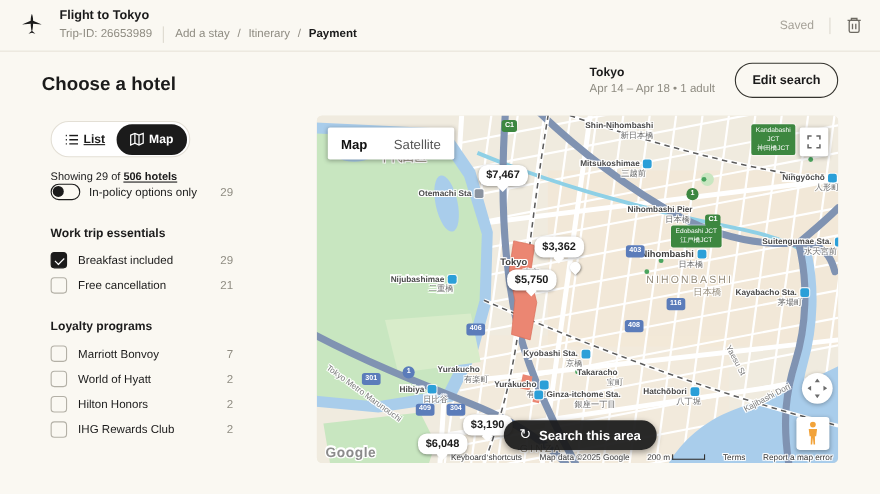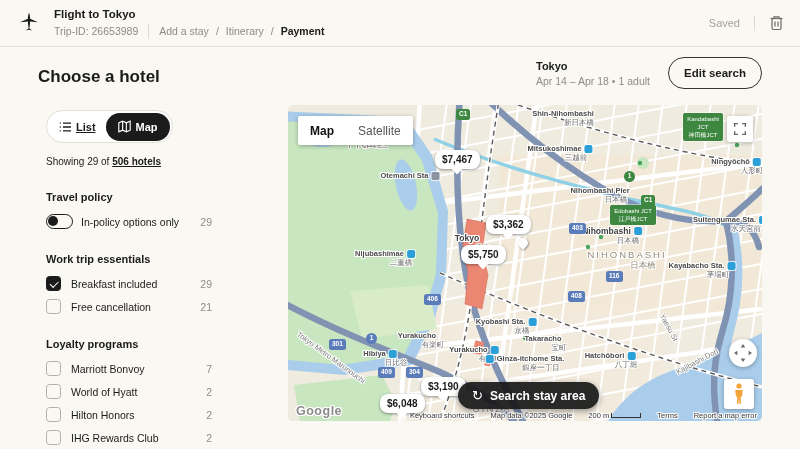--- a/index.html
+++ b/index.html
@@ -146,21 +146,20 @@
         </svg>
       <span>Map</span>
     </button>
   </div>
 
   <p class="results">
     <span>Showing 29 of</span>
     <a>506 hotels</a>
   </p>
 
-  <h3 class="filter-heading">Travel policy</h3>
   <div class="frow">
     <span class="switch">
         <span class="knob"></span>
       </span>
     <span class="lbl">In-policy options only</span>
     <span class="count">29</span>
   </div>
 
   <h3 class="filter-heading">Work trip essentials</h3>
   <div class="frow">
@@ -460,21 +459,21 @@
       </svg>
   </div>
   <div class="pegman-btn">
     <svg width="12" height="22" viewBox="0 0 12 22" fill="#f2a33a">
         <circle cx="6" cy="3" r="2.6"></circle>
         <path d="M2.2 7 H9.8 L9 13.5 H7.8 L8 21 H6.6 L6 15 L5.4 21 H4 L4.2 13.5 H3 Z"></path>
       </svg>
   </div>
   <button class="search-area-btn">
     <span class="refresh-glyph">↻</span>
-    <span>Search stay area</span>
+    <span>Search this area</span>
   </button>
 
   <div class="google-logo halo">Google</div>
   <div class="attribution halo">
     <span class="link">Keyboard shortcuts</span>
     <span>Map data ©2025 Google</span>
     <span style="display:inline-flex;align-items:center;">
         <span>200 m</span>
         <span class="scalebar"></span>
       </span>

